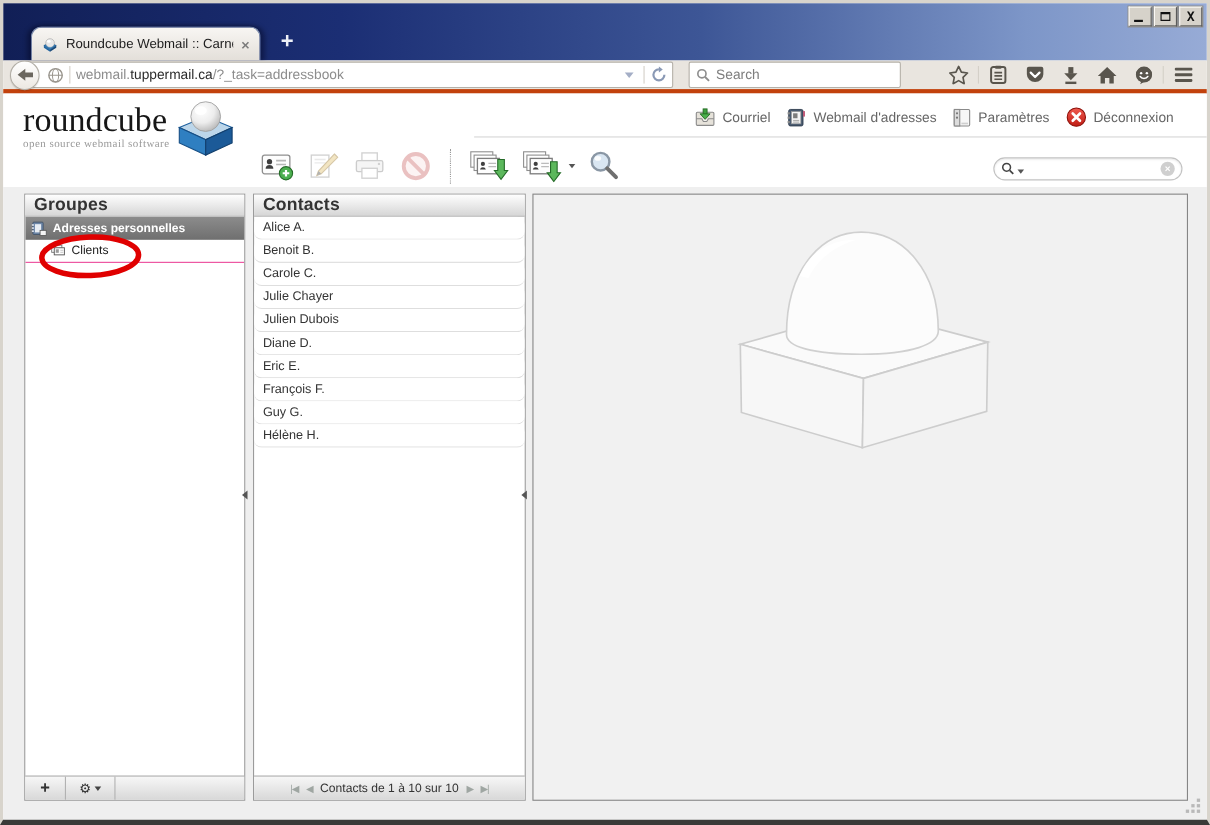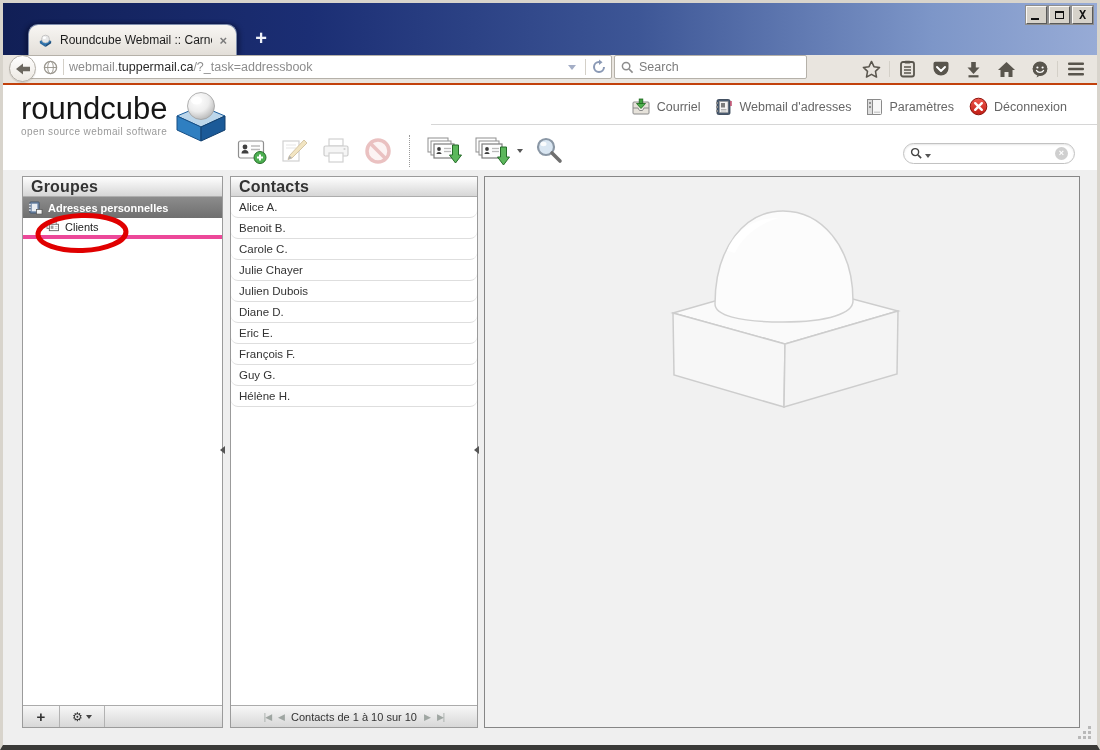--- a/index.html
+++ b/index.html
@@ -38,50 +38,50 @@
   .tab-title { flex:1; font-size:12px; color:#1c1c1c; white-space:nowrap; overflow:hidden; }
   .tab-close { font-size:13px; color:#7b7b7b; font-weight:bold; line-height:1; }
   .newtab-btn {
     position:absolute; left:243px; bottom:3px; width:30px; height:26px;
     color:#eef1f8; font-size:20px; font-weight:bold; text-align:center; line-height:25px;
   }
 
   
   .navbar {
     position:absolute; left:0; right:0; top:52px; height:30px;
-    background:#e9e5df; border-bottom:2px solid #c2410c;
-    display:flex; padding:0 6px;
+    background:#e9e5df; border-bottom:4px solid #c2410c;
+    display:flex; align-items:center; padding:0 6px;
   }
   .back-btn {
     width:27px; height:27px; border-radius:50%; background:linear-gradient(#ffffff,#ece8e2);
     border:1px solid #b2aea6; display:flex; align-items:center; justify-content:center;
     margin-right:-14px; z-index:3; box-shadow:0 1px 1px rgba(0,0,0,.12);
   }
   .urlbar {
     flex:0 0 590px; height:24px; background:#fff; border:1px solid #b5b1a9; border-radius:2px;
     display:flex; align-items:center; padding:0 4px 0 6px; gap:5px; padding-left:20px;
   }
   .url-text { font-size:12.5px; white-space:nowrap; overflow:hidden; flex:1; }
   .url-prefix,.url-path { color:#8d8d8d; }
   .url-domain { color:#2b2b2b; }
   .url-caret { width:0; height:0; border-left:4px solid transparent; border-right:4px solid transparent; border-top:5px solid #a4aec6; margin-right:4px; }
   .v-sep { width:1px; height:16px; background:#d4d0c8; }
   .searchbox {
     flex:0 0 191px; height:24px; background:#fff; border:1px solid #b5b1a9; border-radius:2px;
-    display:flex; align-items:center; gap:5px; padding:0 6px; margin-left:2px;
+    display:flex; align-items:center; gap:5px; padding:0 6px; margin-left:14px;
   }
   .searchbox input { border:none; outline:none; flex:1; font-size:12.5px; font-family:"Liberation Sans",sans-serif; color:#333; background:transparent; }
   .searchbox input::placeholder { color:#7d7d7d; }
   .nav-icons { display:flex; align-items:center; margin-left:8px; gap:2px; flex:1; justify-content:flex-end; }
   .nav-icon-btn { width:31px; height:26px; display:flex; align-items:center; justify-content:center; }
 
   
   .appheader { position:absolute; left:0; right:0; top:82px; height:85px; background:#fff; }
   .menu-divider { position:absolute; left:428px; right:0; top:39px; border-top:1px solid #d6d6d6; }
-  .logo-block { position:absolute; left:18px; top:8px; display:flex; align-items:flex-start; z-index:2; background:#fff; padding-right:4px;}
+  .logo-block { position:absolute; left:18px; top:8px; display:flex; align-items:flex-start; z-index:2; background:#fff; padding-right:4px;font-family:Liberation Serif, serif;}
   .logo-textcol { display:flex; flex-direction:column; }
   .logo-name { font-size:31px; color:#161616; letter-spacing:0px; line-height:1.05; font-weight:500;}
   .logo-tagline { font-size:10px; color:#9a9a9a; letter-spacing:.4px; margin-top:0px; }
   .logo-cube { margin-left:2px; margin-top:-4px; }
 
   .top-menu { position:absolute; right:30px; top:12px; display:flex; gap:15px; align-items:center; }
   .menu-item { display:flex; align-items:center; gap:6px; font-size:12.5px; color:#666; cursor:pointer; }
 
   .rc-toolbar { position:absolute; left:233px; top:49px; display:flex; align-items:center; gap:10px; height:34px; }
   .tool-btn { display:flex; align-items:center; justify-content:center; width:32px; height:30px; }
@@ -117,21 +117,21 @@
   .panel-body { flex:1; overflow:hidden; position:relative; }
   .panel-footer {
     flex:0 0 22px; background:linear-gradient(#f7f7f7,#d8d8d8);
     border-top:1px solid #ababab; display:flex; align-items:center;
   }
 
   .group-row { height:21px; display:flex; align-items:center; gap:5px; font-size:11px; }
   .group-selected {
     background:linear-gradient(#8c8c8c,#6f6f6f); color:#fff; font-weight:bold; padding-left:5px;
   }
-  .group-child { color:#222; padding-left:23px; border-bottom:4px solid #ec4899; }
+  .group-child { color:#222; padding-left:23px; border-bottom:1px solid #ec4899; }
 
   .footer-btn { height:100%; display:flex; align-items:center; justify-content:center; border-right:1px solid #b2b2b2; color:#333; }
   .btn-addgroup { width:37px; font-size:15px; font-weight:bold; }
   .btn-groupactions { width:45px; gap:3px; font-size:12px; }
   .gear-caret { width:0; height:0; border-left:3px solid transparent; border-right:3px solid transparent; border-top:4px solid #444; }
 
   .contact-list { list-style:none; }
   .contact-row { height:21px; line-height:20px; padding-left:8px; font-size:11.5px; color:#333; border-bottom:1px solid #dedede; background:#fff;border-radius:7px; }
   .pagination { width:100%; display:flex; align-items:center; justify-content:center; gap:7px; font-size:11px; color:#333; }
   .page-arrow { color:#9fa6a2; font-size:9px; letter-spacing:-1px; }

